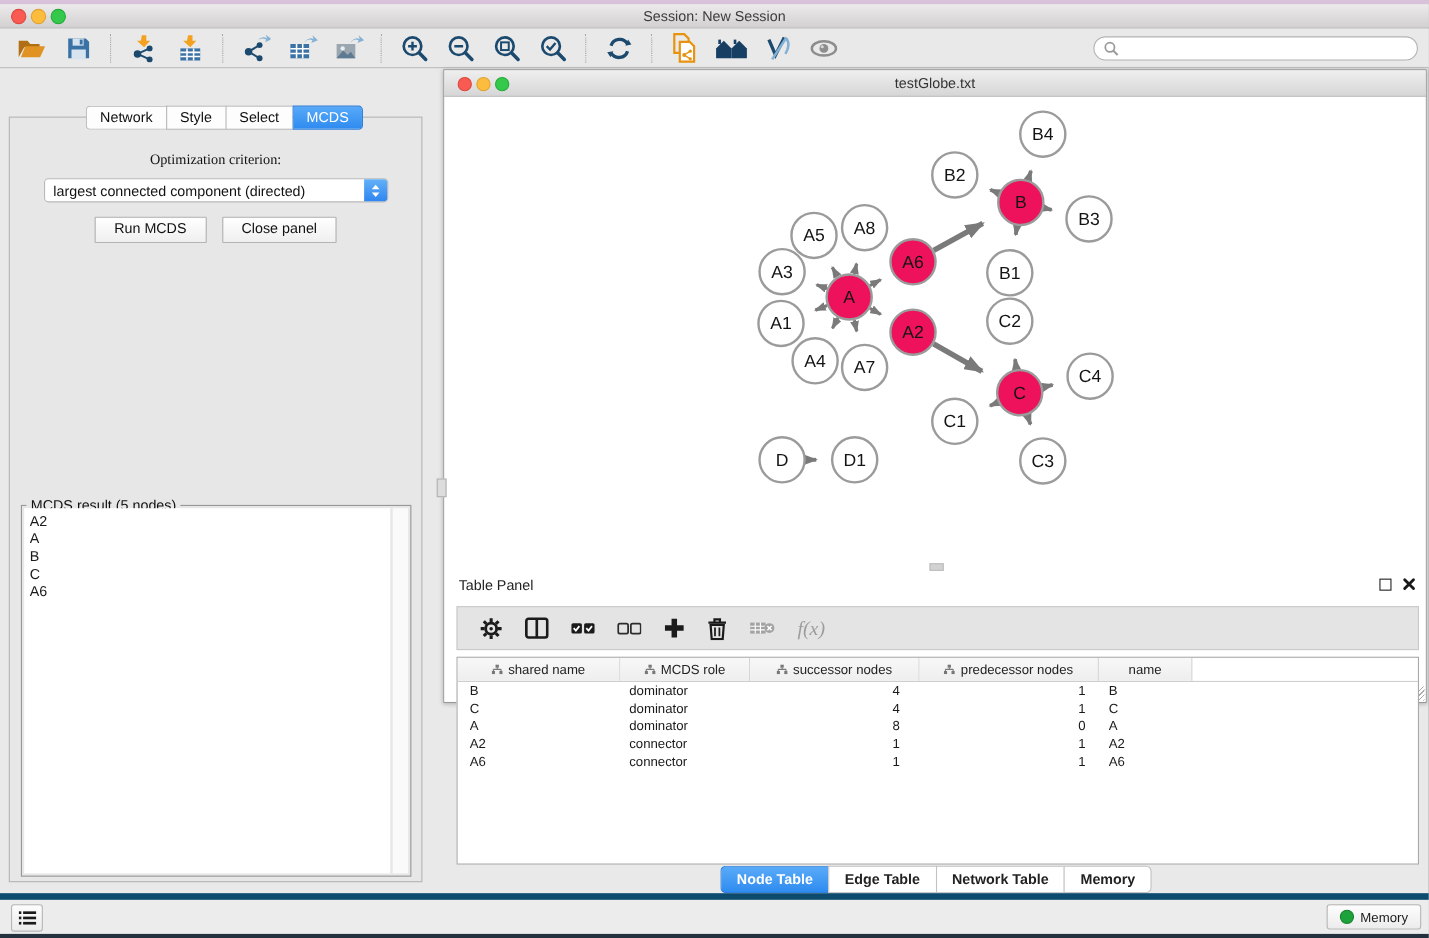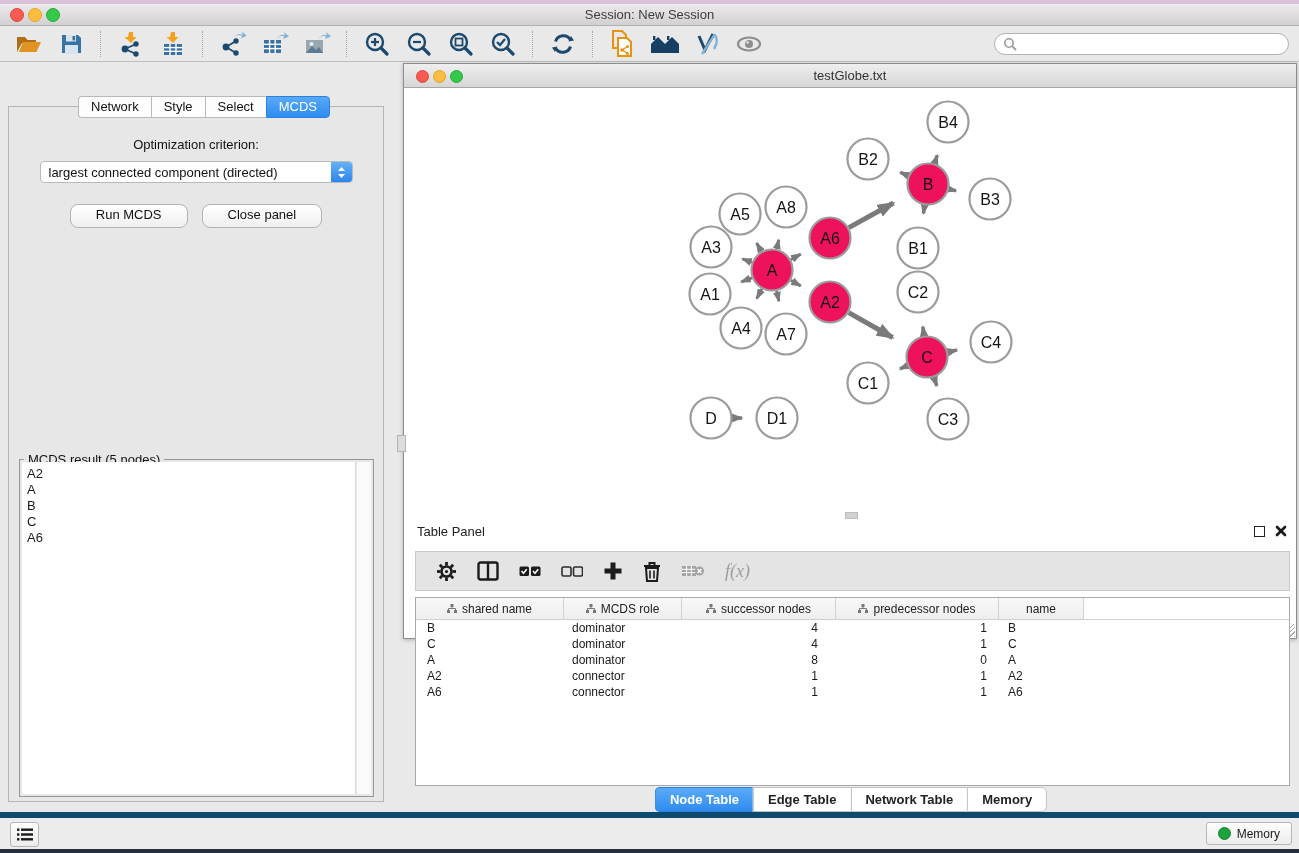--- a/index.html
+++ b/index.html
@@ -28,28 +28,28 @@
   .panel-title{position:absolute;left:10px;top:7px;font-size:13px;color:#222;}
   .float-ic{position:absolute;right:34px;top:9px;width:9px;height:9px;border:1.5px solid #222;}
   .close-ic{position:absolute;right:12px;top:8px;width:12px;height:12px;}
   .cp-tabs{position:absolute;top:34px;left:78px;display:flex;z-index:2;}
   .cp-tab{height:20px;line-height:20px;padding:0 12px;background:#fdfdfd;border:1px solid #b9b9b9;
           border-right:none;font-size:13px;color:#111;}
   .cp-tab:first-child{border-radius:4px 0 0 4px;}
   .cp-tab:last-child{border-right:1px solid #2f80dd;border-radius:0 4px 4px 0;}
   .cp-tab.active{background:linear-gradient(#58aaf8,#2f8bf0);color:#fff;border-color:#2f80dd;}
   .cp-box{position:absolute;left:8px;right:8px;top:44px;bottom:16px;border:1px solid #b5b5b5;background:#e7e7e7;}
-  .opt-label{text-align:center;margin-top:30px;font-size:13px;color:#111;}
+  .opt-label{text-align:center;margin-top:30px;font-size:13px;color:#111;font-family:Liberation Serif, serif;}
   .dropdown{margin:9px auto 0;width:313px;height:22px;background:#fff;border:1px solid #b9b9b9;border-radius:4px;
             position:relative;font-size:13px;line-height:22px;padding-left:8px;box-sizing:border-box;color:#111;}
   .dd-stepper{position:absolute;right:0;top:0;bottom:0;width:21px;border-radius:0 3px 3px 0;
               background:linear-gradient(#63b1f9,#2e86ef);display:flex;align-items:center;justify-content:center;}
   .cp-buttons{display:flex;justify-content:center;gap:14px;margin-top:13px;}
-  .btn{height:22px;line-height:20px;padding:0 25px;background:linear-gradient(#ffffff,#efefef);
-       border:1px solid #b3b3b3;border-radius:8px;font-size:13px;color:#111;margin-top:8px;}
+  .btn{height:22px;line-height:20px;padding:0 17px;background:linear-gradient(#ffffff,#efefef);
+       border:1px solid #b3b3b3;border-radius:1px;font-size:13px;color:#111;}
   .result-group{position:absolute;left:10px;right:9px;top:352px;bottom:4px;border:1px solid #979797;}
   .result-legend{position:absolute;top:-8px;left:4px;background:#e7e7e7;padding:0 4px;font-size:13px;color:#111;}
   .result-list{position:absolute;left:2px;top:2px;bottom:2px;right:17px;background:#fff;
                border-right:1px solid #dcdcdc;padding:4px 5px;font-size:13px;line-height:16px;overflow:hidden;}
   .result-scroll{position:absolute;top:2px;bottom:2px;right:2px;width:14px;background:#fafafa;}
   
   .net-window{position:absolute;left:403px;top:63px;width:894px;height:576px;border:1px solid #8d8d8d;
               background:#fff;box-shadow:0 1px 4px rgba(0,0,0,.25);box-sizing:border-box;}
   .net-titlebar{position:relative;height:23px;background:linear-gradient(#efefef,#d6d6d6);border-bottom:1px solid #a6a6a6;}
   .net-titlebar .light{top:6px;width:11px;height:11px;}

